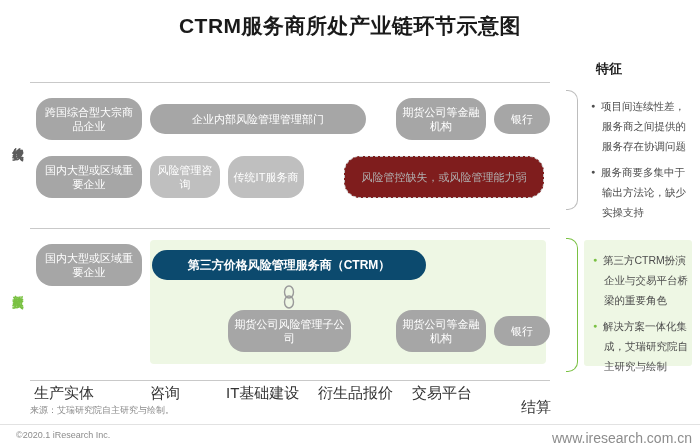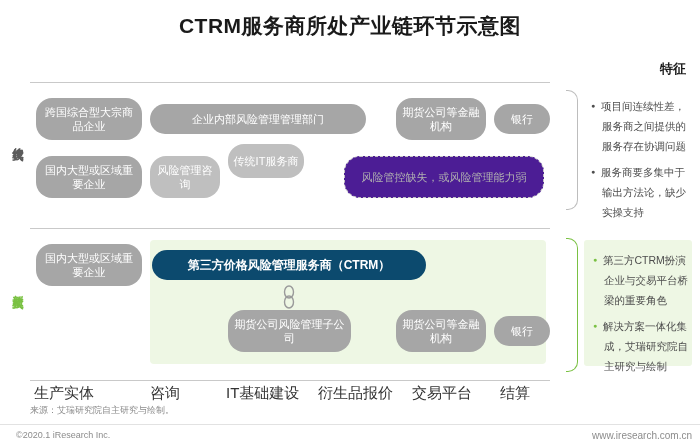--- a/index.html
+++ b/index.html
@@ -28,21 +28,21 @@
     color: #1a1a1a;
     letter-spacing: 0.5px;
   }
 
   
   .feature-header {
     position: absolute;
     left: 596px;
     top: 60px;
     width: 90px;
-    text-align: right;
+    text-align: left;
     font-size: 13px;
     font-weight: bold;
     color: #1a1a1a;
   }
 
   
   .frame {
     position: absolute;
     left: 30px;
     top: 82px;
@@ -107,21 +107,21 @@
     color: #ffffff;
   }
   .pill-green {
     background: #0c4a6e;
     color: #ffffff;
     font-weight: bold;
     font-size: 12px;
   }
   .pill-dashed {
     border: 1px dashed #c4c4c4;
-    background: #4c1d95;
+    background: #7f1d1d;
     color: #b0b0b0;
   }
   .band-green {
     position: absolute;
     background: #eef7e4;
     border-radius: 4px;
   }
 
   
   .axis-label {
@@ -208,21 +208,21 @@
     left: 8px;
     top: 430px;
     font-size: 9px;
     color: #8c8c8c;
     padding-left: 8px;
   }
   .site {
     position: absolute;
     right: 8px;
     top: 430px;
-    font-size: 10px;
+    font-size: 14px;
     color: #8c8c8c;
   }
 </style>
 </head>
 <body>
 
 <div class="title">CTRM服务商所处产业链环节示意图</div>
 
 <div class="feature-header">特征</div>
 
@@ -232,21 +232,21 @@
 <div class="vlabel vlabel-old">传统模式</div>
 <div class="vlabel vlabel-new">新型模式</div>
 
 <div class="pill pill-gray" style="left:36px; top:98px; width:106px; height:42px;">跨国综合型大宗商品企业</div>
 <div class="pill pill-gray" style="left:150px; top:104px; width:216px; height:30px;text-align:right;">企业内部风险管理管理部门</div>
 <div class="pill pill-gray" style="left:396px; top:98px; width:90px; height:42px;">期货公司等金融机构</div>
 <div class="pill pill-gray" style="left:494px; top:104px; width:56px; height:30px;">银行</div>
 
 <div class="pill pill-gray" style="left:36px; top:156px; width:106px; height:42px;">国内大型或区域重要企业</div>
 <div class="pill pill-gray-light" style="left:150px; top:156px; width:70px; height:42px;">风险管理咨询</div>
-<div class="pill pill-gray-light" style="left:228px; top:144px; width:76px; height:34px;">传统IT服务商</div>
+<div class="pill pill-gray-light" style="left:228px; top:156px; width:76px; height:42px;">传统IT服务商</div>
 <div class="pill pill-dashed" style="left:344px; top:156px; width:200px; height:42px;">风险管控缺失，或风险管理能力弱</div>
 
 <div class="band-green" style="left:150px; top:240px; width:396px; height:124px;"></div>
 
 <div class="pill pill-gray" style="left:36px; top:244px; width:106px; height:42px;">国内大型或区域重要企业</div>
 <div class="pill pill-green" style="left:152px; top:250px; width:274px; height:30px;">第三方价格风险管理服务商（CTRM）</div>
 
 <div class="connector" style="left:283px; top:284px;">
   <svg width="12" height="26" viewBox="0 0 12 26">
     <ellipse cx="6" cy="8" rx="4.5" ry="6" fill="none" stroke="#9a9a9a" stroke-width="1.4"></ellipse>
@@ -256,21 +256,21 @@
 
 <div class="pill pill-gray" style="left:228px; top:310px; width:123px; height:42px;">期货公司风险管理子公司</div>
 <div class="pill pill-gray" style="left:396px; top:310px; width:90px; height:42px;">期货公司等金融机构</div>
 <div class="pill pill-gray" style="left:494px; top:316px; width:56px; height:30px;">银行</div>
 
 <div class="axis-label" style="left:34px;  width:110px;">生产实体</div>
 <div class="axis-label" style="left:150px; width:70px;">咨询</div>
 <div class="axis-label" style="left:226px; width:90px;">IT基础建设</div>
 <div class="axis-label" style="left:318px; width:96px;">衍生品报价</div>
 <div class="axis-label" style="left:412px; width:86px;">交易平台</div>
-<div class="axis-label" style="left:500px; width:64px;">结算</div>
+<div class="axis-label" style="left:521px; width:64px;margin-top:14px;">结算</div>
 
 <div class="bracket bracket-gray" style="left:566px; top:90px;  width:12px; height:120px;"></div>
 <div class="bracket bracket-green" style="left:566px; top:238px; width:12px; height:134px;"></div>
 
 <div class="bullets bullets-gray" style="left:590px; top:96px;">
   <ul>
     <li>项目间连续性差，服务商之间提供的服务存在协调问题</li>
     <li>服务商要多集中于输出方法论，缺少实操支持</li>
   </ul>
 </div>

